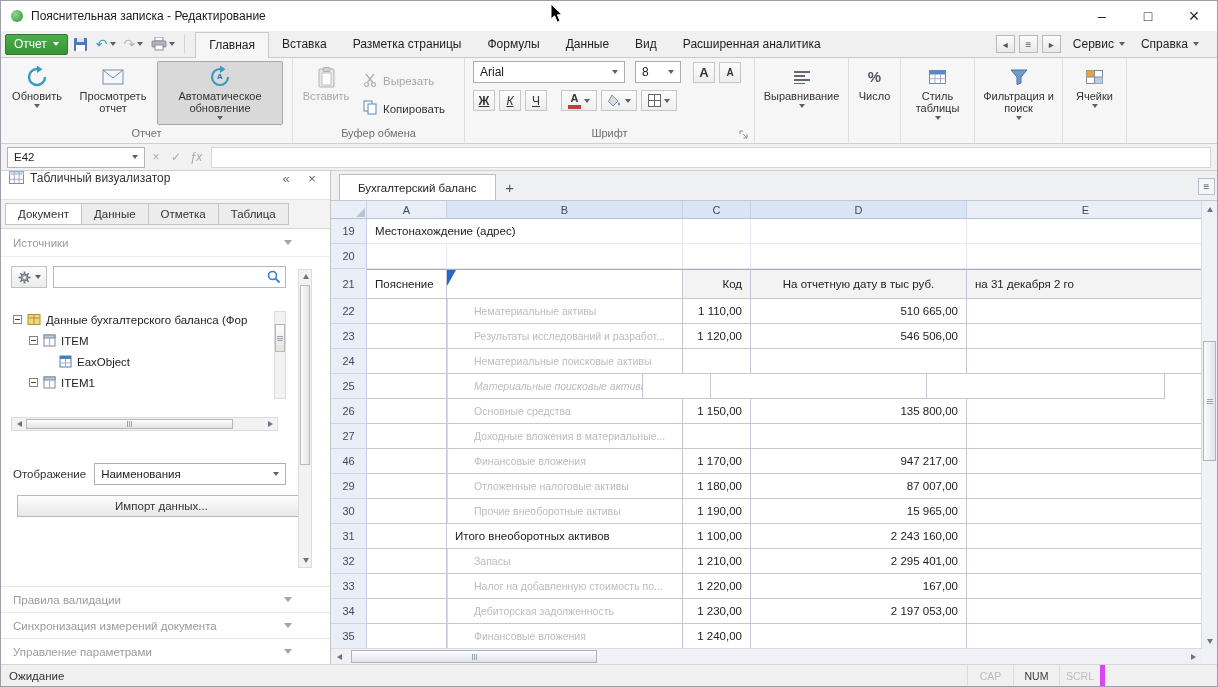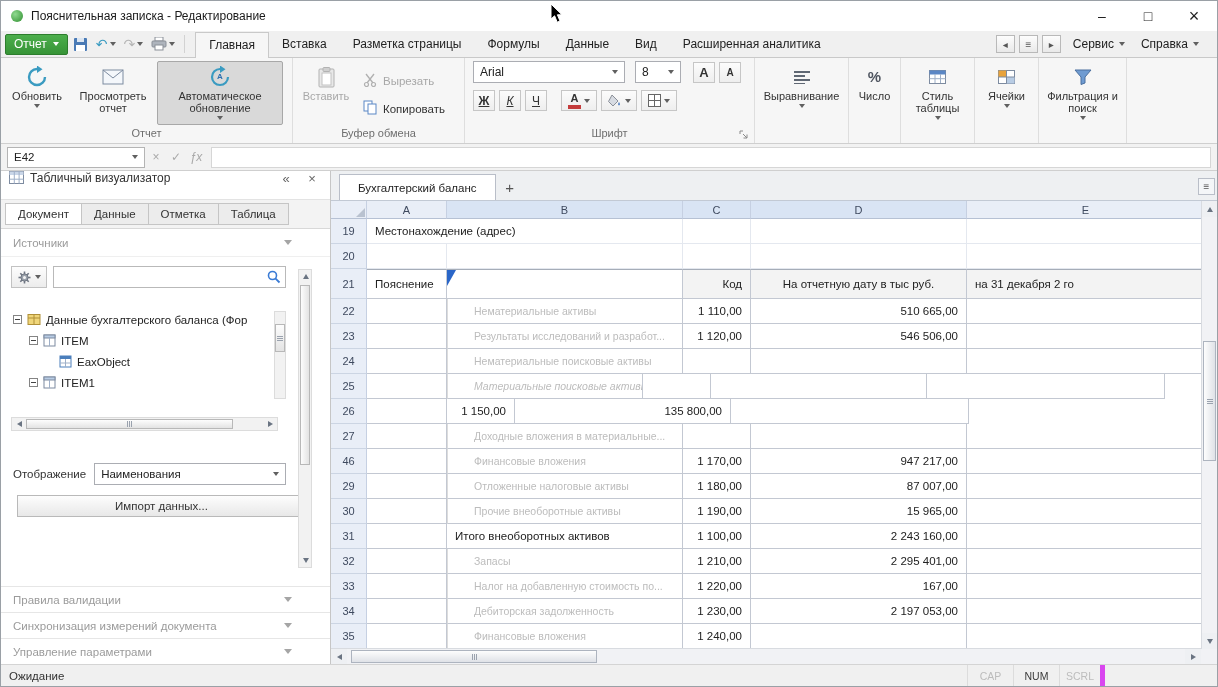--- a/index.html
+++ b/index.html
@@ -408,48 +408,48 @@
                 <line x1="0.5" y1="8.7" x2="16.5" y2="8.7" stroke="#9fb0c8"></line>
               </svg>
           </div>
           <div class="blabel">Стиль таблицы</div>
           <div class="dd-arrow"></div>
         </div>
       </div>
       <div class="rgroup-label"></div>
     </div>
 
+    <div class="rgroup" style="width:88px">
+      <div class="rgroup-content center">
+        <div class="bigbtn" style="width:82px">
+          <div class="icon-slot">
+            <svg width="18" height="16" viewBox="0 0 18 16">
+                <polygon points="1,1 17,1 11,8 11,14 7,15.5 7,8" fill="#6f9bd1" stroke="#4a6f9e"></polygon>
+              </svg>
+          </div>
+          <div class="blabel">Фильтрация и поиск</div>
+          <div class="dd-arrow"></div>
+        </div>
+      </div>
+      <div class="rgroup-label"></div>
+    </div>
+
     <div class="rgroup" style="width:64px">
       <div class="rgroup-content center">
         <div class="bigbtn" style="width:58px">
           <div class="icon-slot">
             <svg width="17" height="14" viewBox="0 0 17 14">
                 <rect x="0.5" y="0.5" width="16" height="13" fill="#fff" stroke="#7d8ba0"></rect>
                 <rect x="0.5" y="0.5" width="8" height="6.5" fill="#e8a33d"></rect>
                 <rect x="8.5" y="7" width="8" height="6.5" fill="#b8cce4"></rect>
                 <line x1="8.5" y1="0.5" x2="8.5" y2="13.5" stroke="#7d8ba0"></line>
                 <line x1="0.5" y1="7" x2="16.5" y2="7" stroke="#7d8ba0"></line>
               </svg>
           </div>
           <div class="blabel">Ячейки</div>
-          <div class="dd-arrow"></div>
-        </div>
-      </div>
-      <div class="rgroup-label"></div>
-    </div>
-
-    <div class="rgroup" style="width:88px">
-      <div class="rgroup-content center">
-        <div class="bigbtn" style="width:82px">
-          <div class="icon-slot">
-            <svg width="18" height="16" viewBox="0 0 18 16">
-                <polygon points="1,1 17,1 11,8 11,14 7,15.5 7,8" fill="#6f9bd1" stroke="#4a6f9e"></polygon>
-              </svg>
-          </div>
-          <div class="blabel">Фильтрация и поиск</div>
           <div class="dd-arrow"></div>
         </div>
       </div>
       <div class="rgroup-label"></div>
     </div>
 
     <div class="rgroup" style="flex:1;border-right:none"></div>
   </div>
 
   <div class="formulabar">
@@ -690,20 +690,21 @@
             <div class="gutter">25</div>
             <div class="cell tb" style="width: 80px;"></div>
             <div class="cell tb name ind" style="width: 196px; font-style: italic;">Материальные поисковые активы</div>
             <div class="cell tb num" style="width: 68px;"></div>
             <div class="cell tb num" style="width: 216px;"></div>
             <div class="cell tb" style="width: 238px;"></div>
           </div>
           <div class="grow">
             <div class="gutter">26</div>
             <div class="cell tb" style="width: 80px;"></div>
+            <div class="cell tb name ind" style="width: 236px;">Основные средства</div>
             <div class="cell tb num" style="width: 68px;">1 150,00</div>
             <div class="cell tb num" style="width: 216px;">135 800,00</div>
             <div class="cell tb" style="width: 238px;"></div>
           </div>
           <div class="grow">
             <div class="gutter">27</div>
             <div class="cell tb" style="width: 80px;"></div>
             <div class="cell tb name ind" style="width: 236px;">Доходные вложения в материальные...</div>
             <div class="cell tb num" style="width: 68px;"></div>
             <div class="cell tb num" style="width: 216px;"></div>

